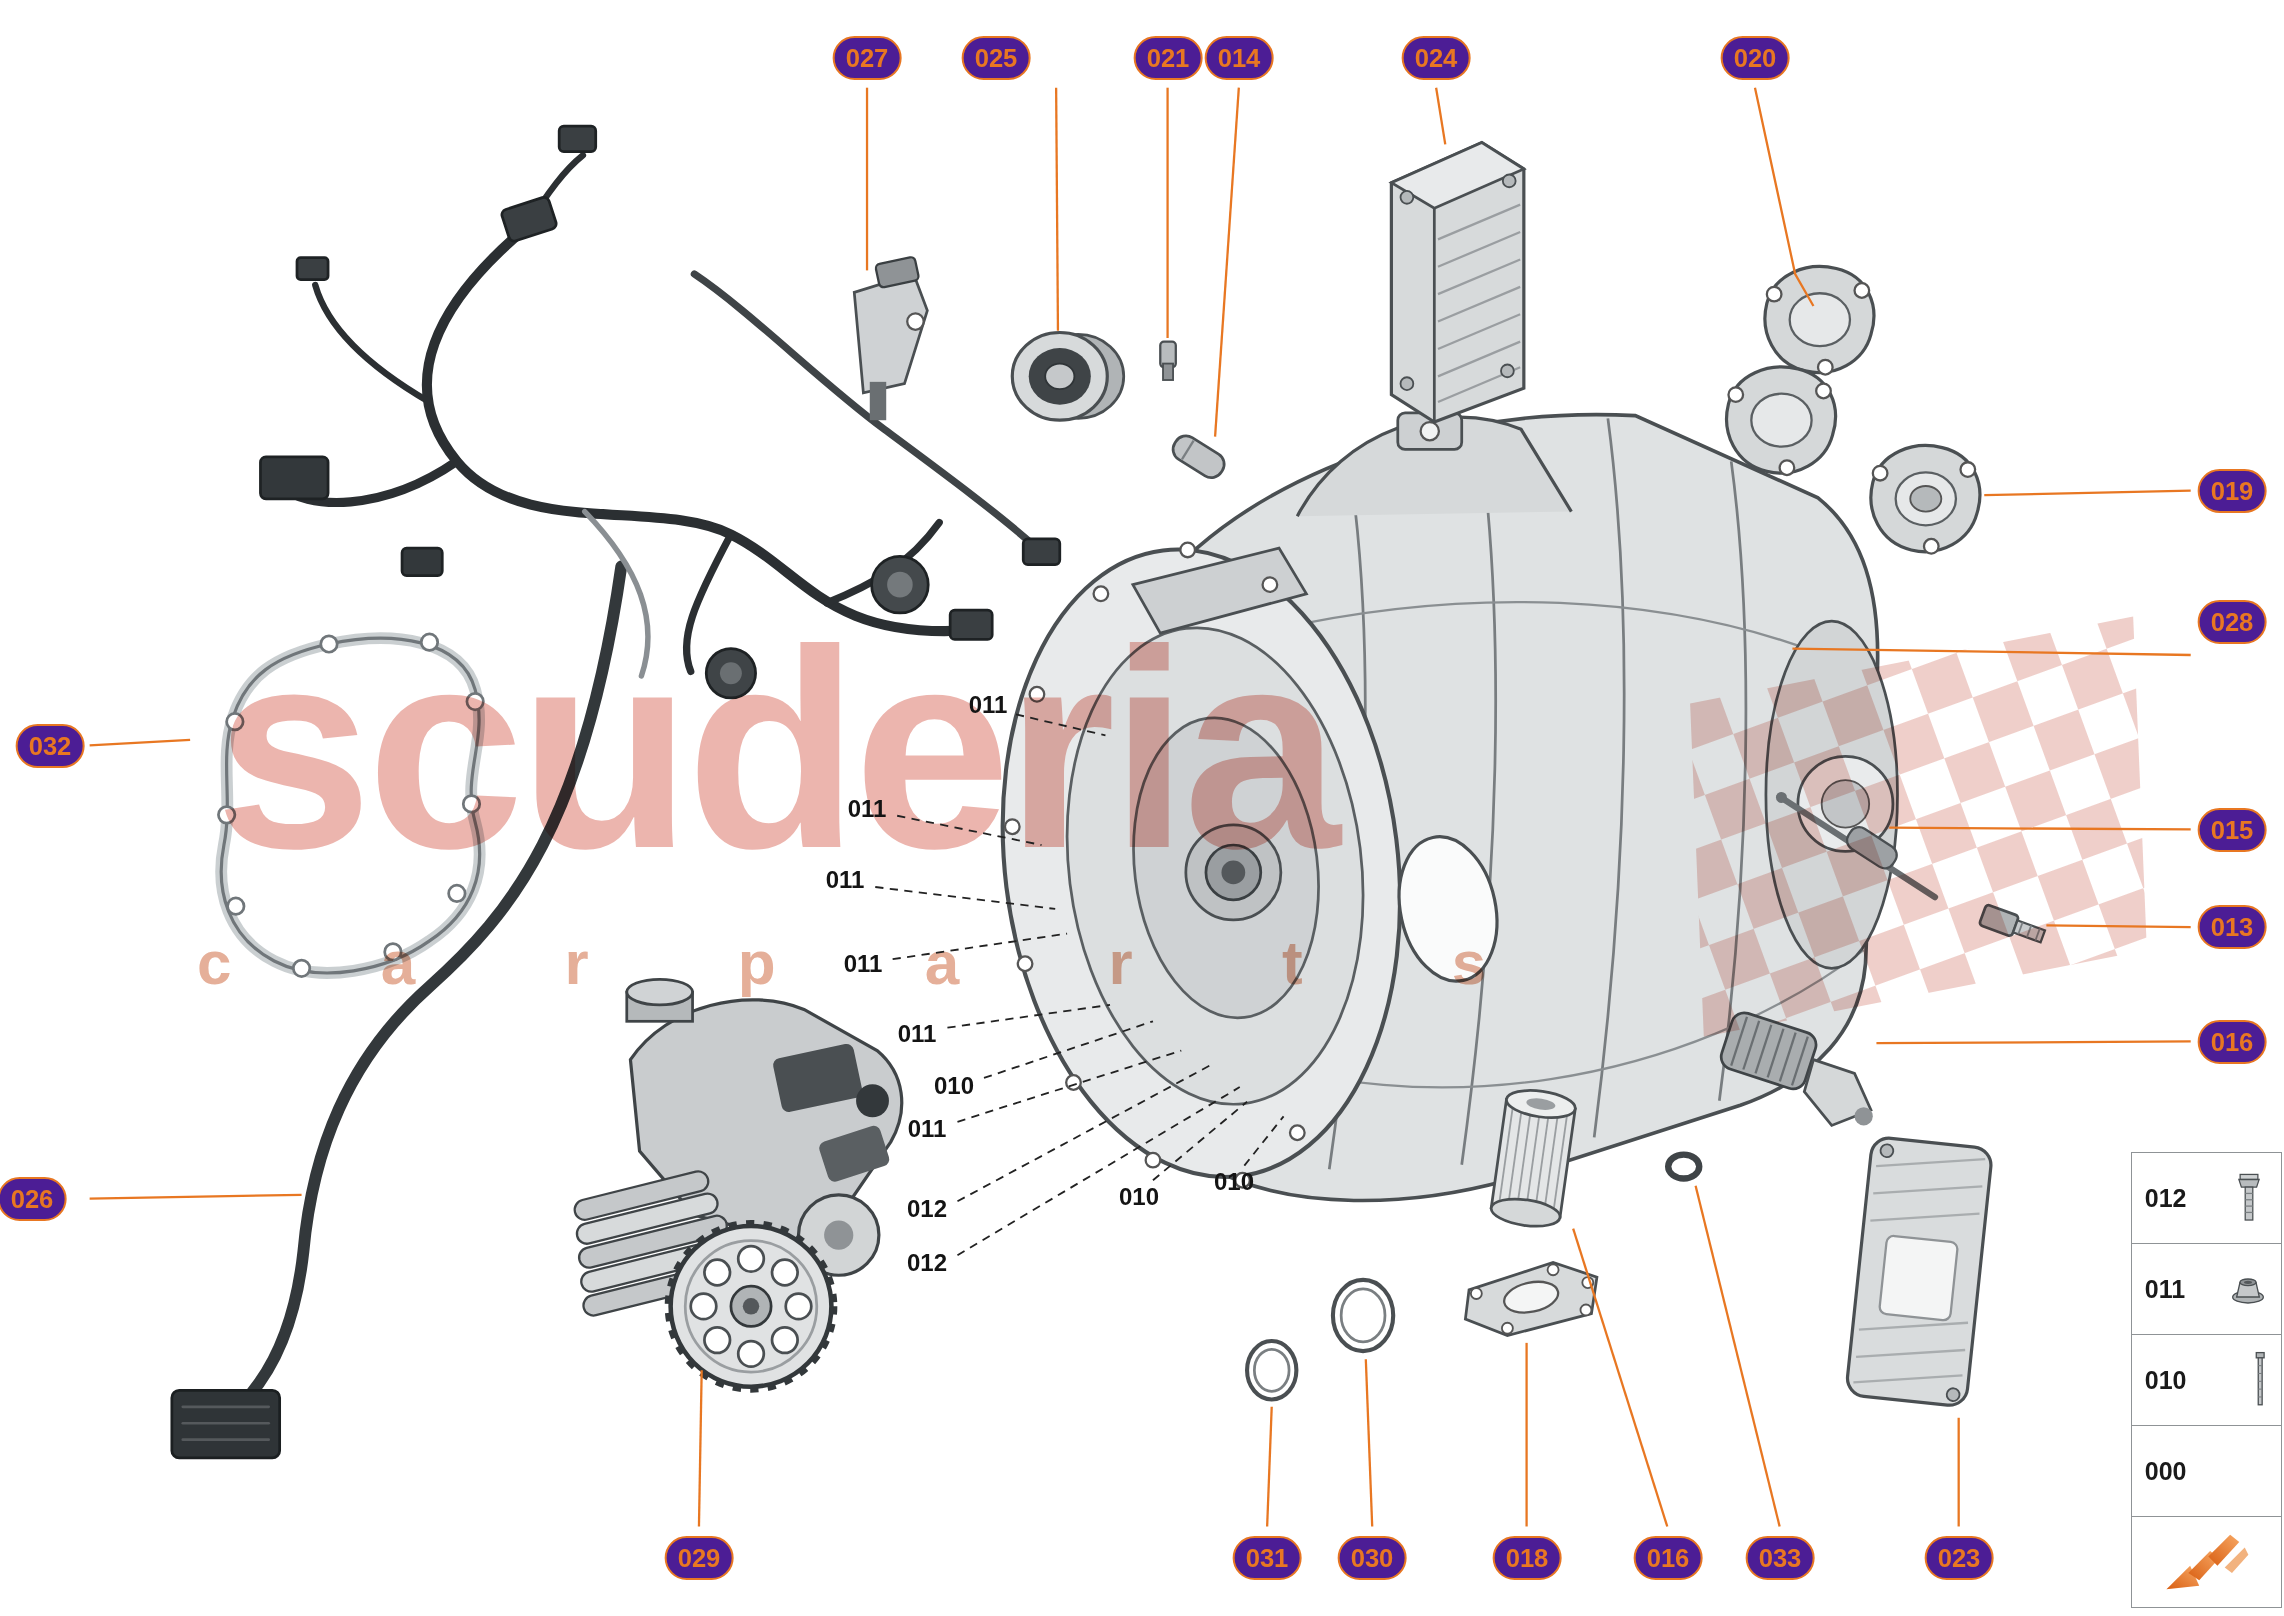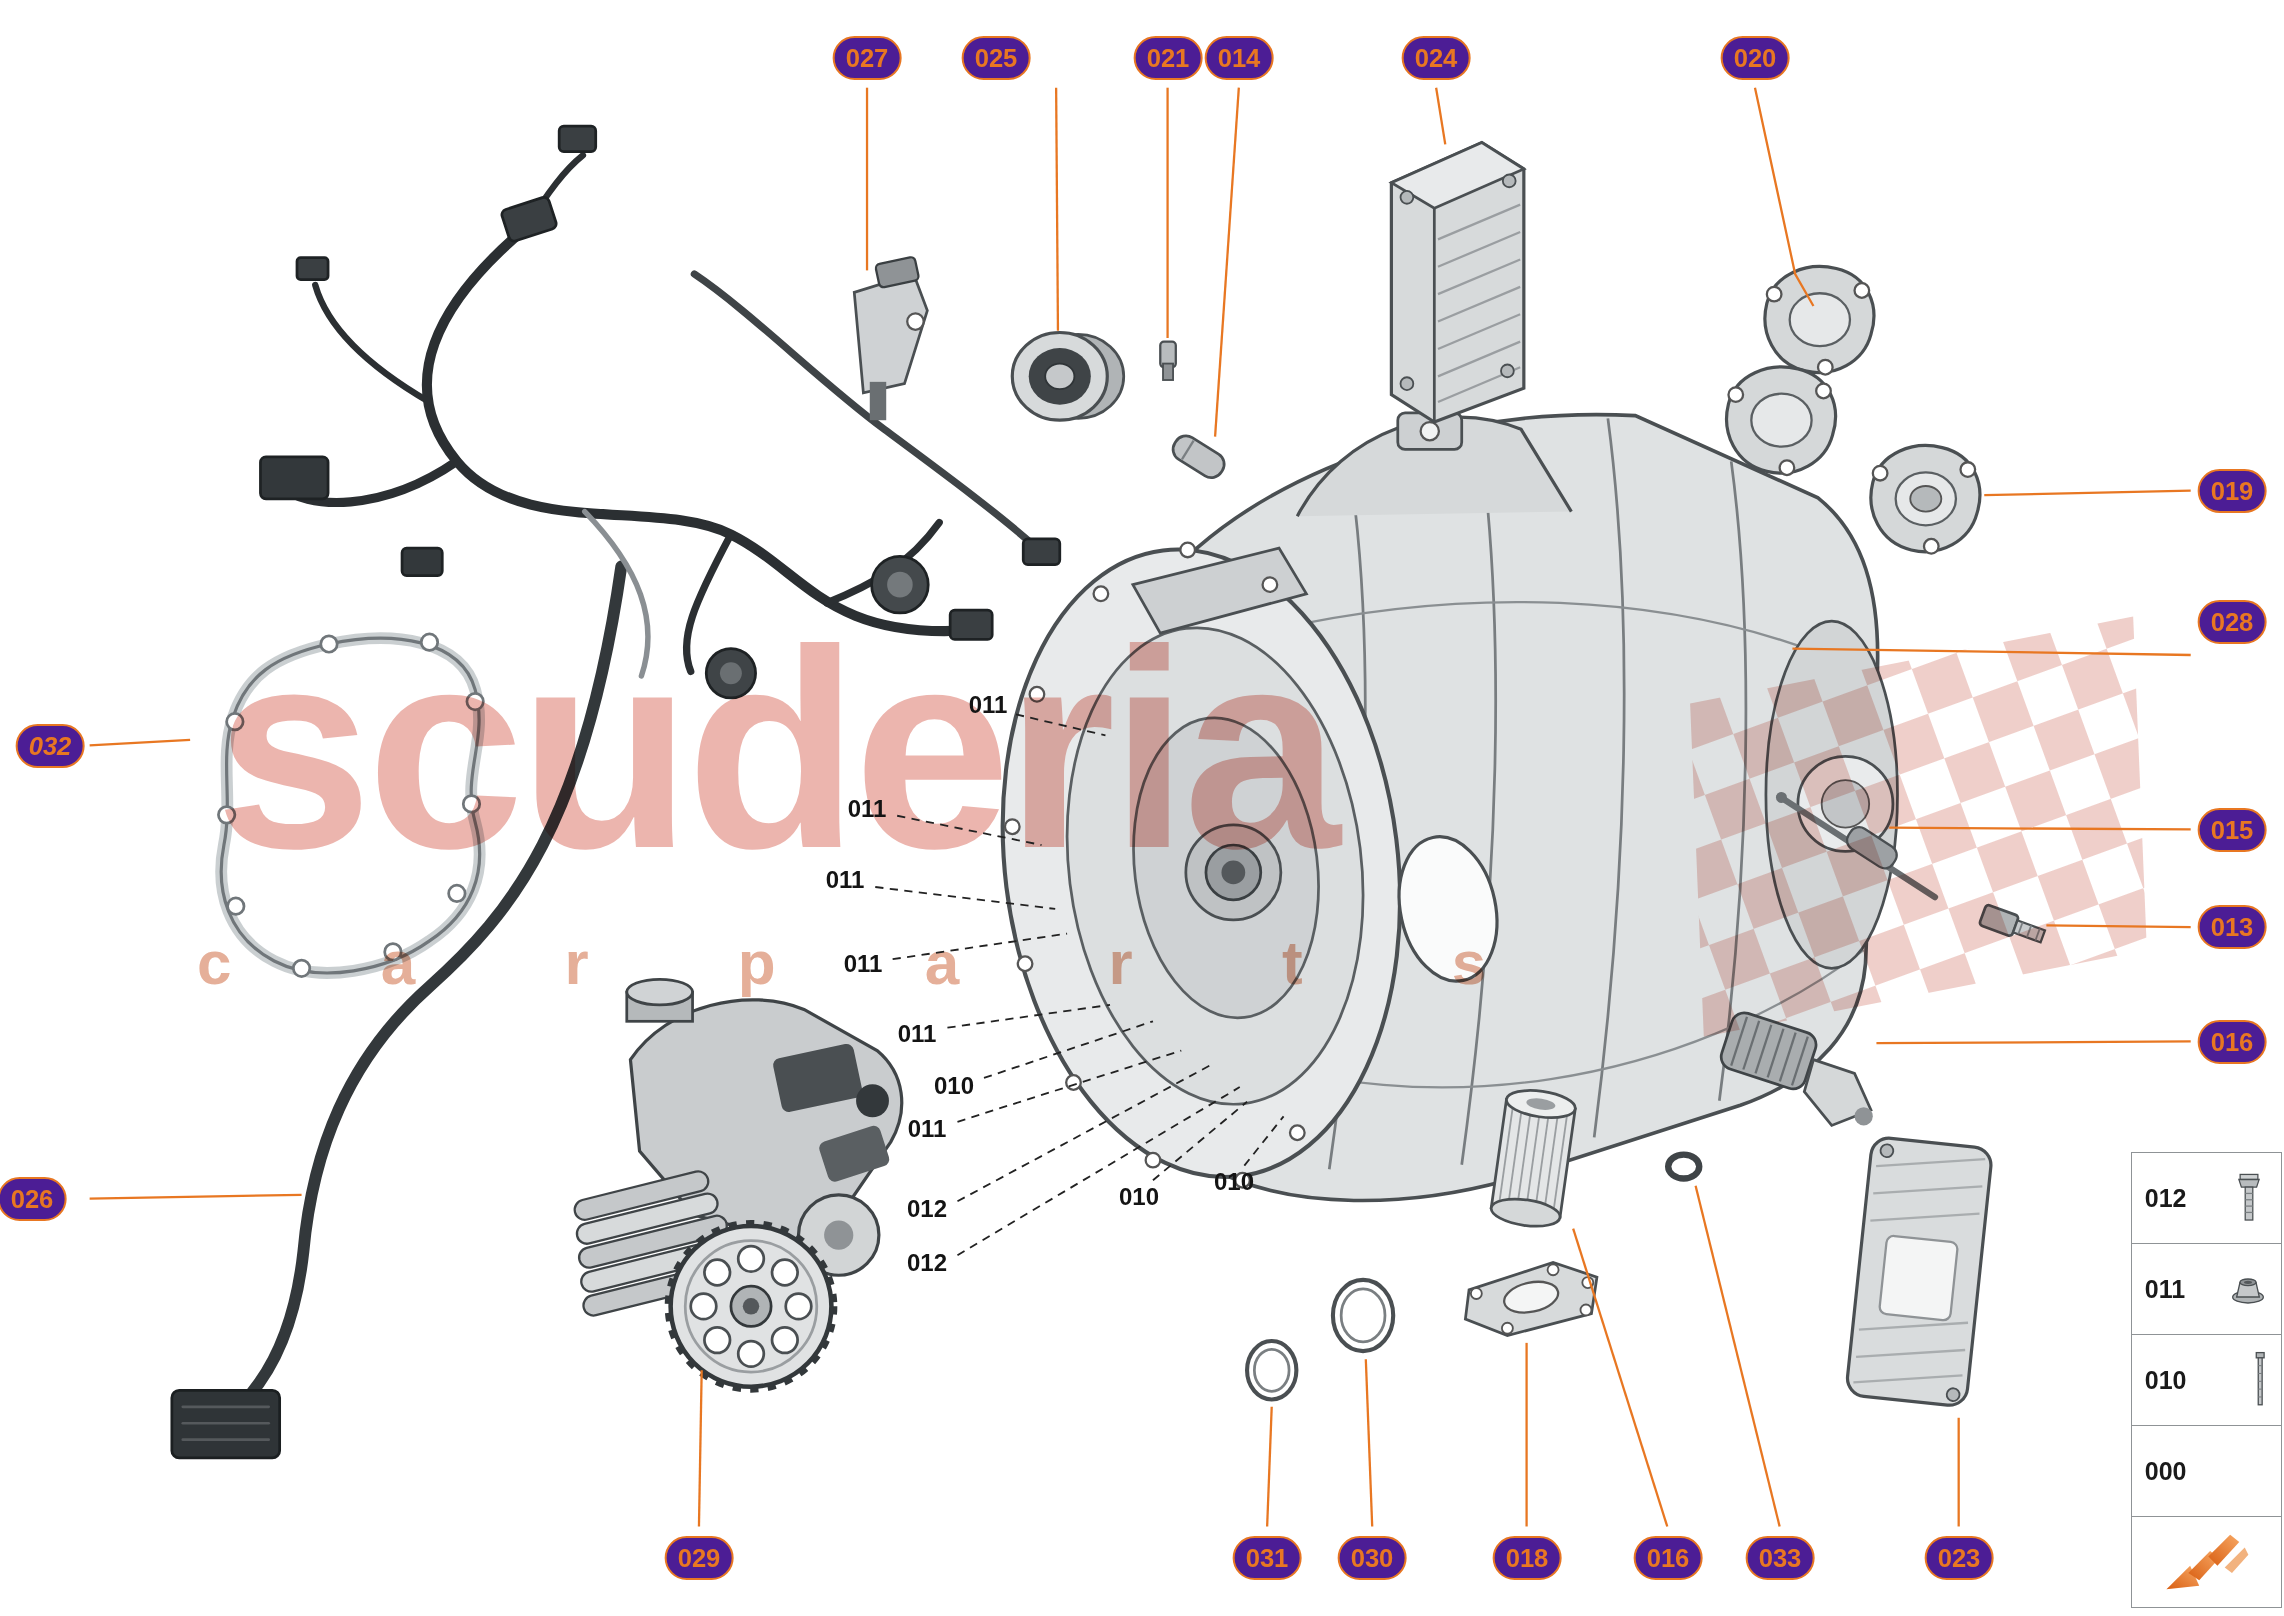--- a/index.html
+++ b/index.html
@@ -353,21 +353,21 @@
       <div class="callout" style="left: 996px; top: 58px;">025</div>
       <div class="callout" style="left: 1168px; top: 58px;">021</div>
       <div class="callout" style="left: 1239px; top: 58px;">014</div>
       <div class="callout" style="left: 1436px; top: 58px;">024</div>
       <div class="callout" style="left: 1755px; top: 58px;">020</div>
       <div class="callout" style="left: 2232px; top: 491px;">019</div>
       <div class="callout" style="left: 2232px; top: 622px;">028</div>
       <div class="callout" style="left: 2232px; top: 830px;">015</div>
       <div class="callout" style="left: 2232px; top: 927px;">013</div>
       <div class="callout" style="left: 2232px; top: 1042px;">016</div>
-      <div class="callout" style="left: 50px; top: 746px; font-style: italic;">032</div>
+      <div class="callout" style="left: 50px; top: 746px;">032</div>
       <div class="callout" style="left: 32px; top: 1199px;">026</div>
       <div class="callout" style="left: 699px; top: 1558px;">029</div>
       <div class="callout" style="left: 1267px; top: 1558px;">031</div>
       <div class="callout" style="left: 1372px; top: 1558px; text-align: right;">030</div>
       <div class="callout" style="left: 1527px; top: 1558px;">018</div>
       <div class="callout" style="left: 1668px; top: 1558px;">016</div>
       <div class="callout" style="left: 1780px; top: 1558px;">033</div>
       <div class="callout" style="left: 1959px; top: 1558px;">023</div>
       <div class="inline-label" style="left: 988px; top: 705px;">011</div>
       <div class="inline-label" style="left: 867px; top: 809px;">011</div>

